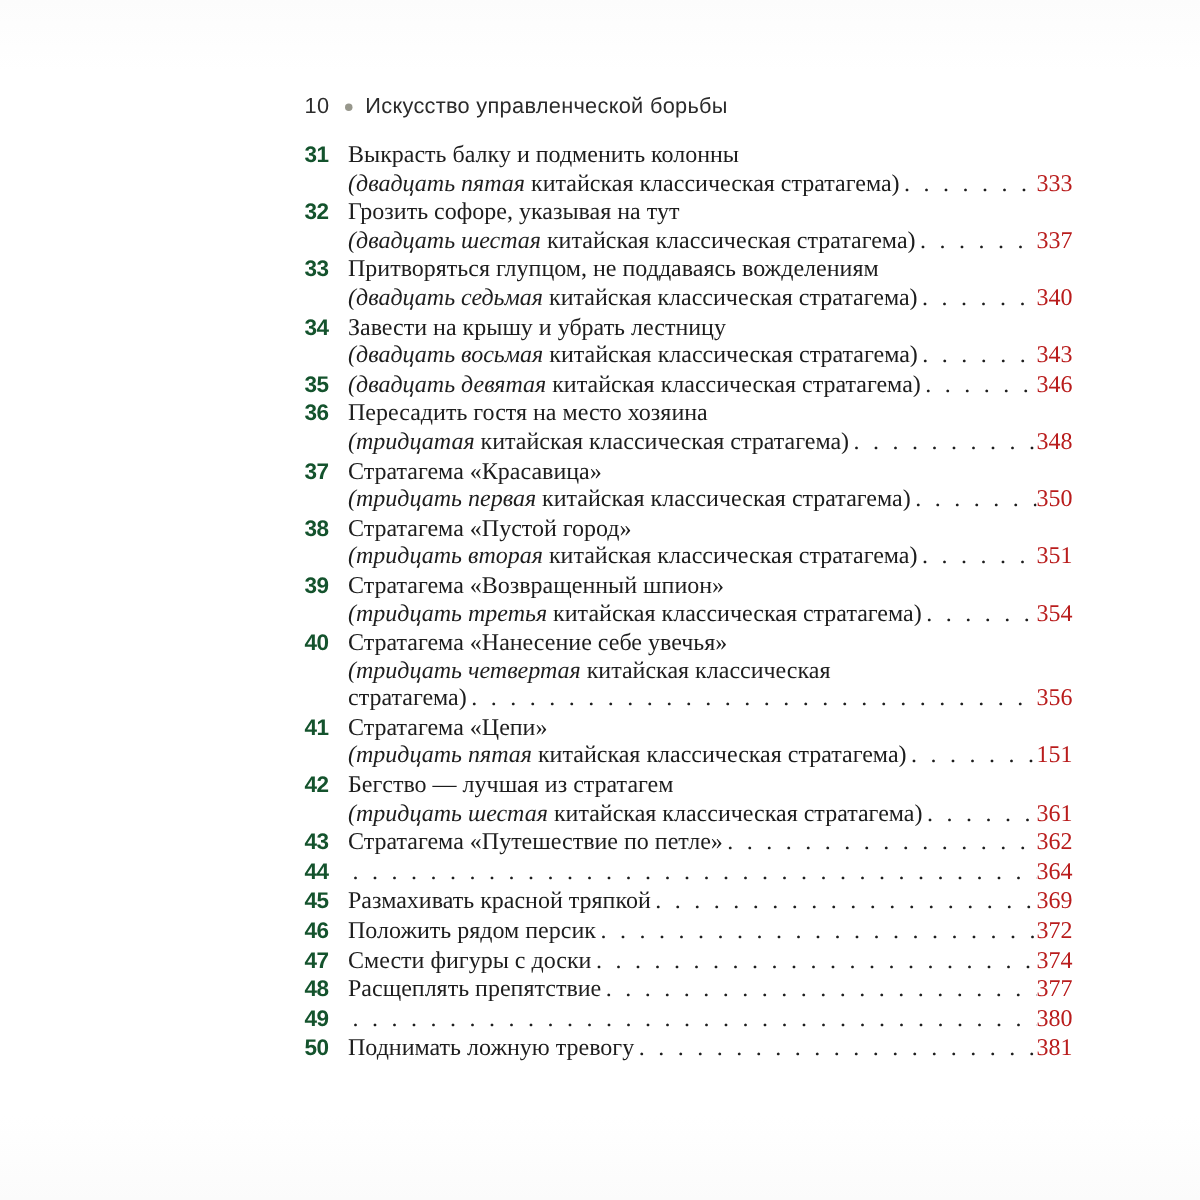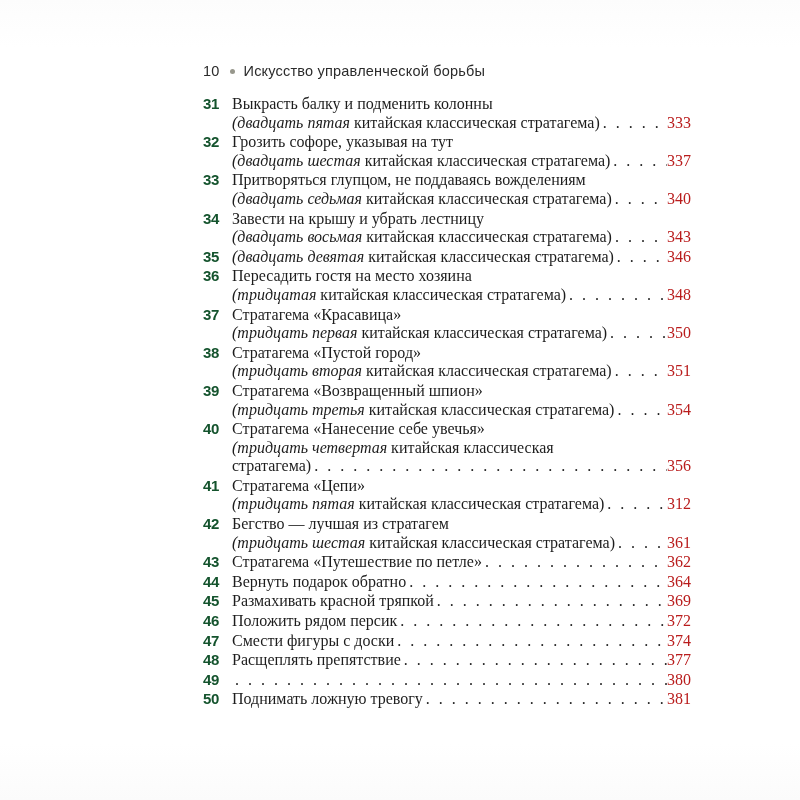--- a/index.html
+++ b/index.html
@@ -11,21 +11,21 @@
     height: 800px;
     background: linear-gradient(180deg, #fcfcfc 0%, #ffffff 6%, #ffffff 93%, #fbfbfb 100%);
     font-family: "Liberation Serif", serif;
     color: #1d1d1d;
     overflow: hidden;
   }
   .page {
     box-sizing: border-box;
     width: 800px;
     height: 800px;
-    padding: 62px 109px 0 203px;
+    padding: 62px 85px 0 203px;
   }
   
   .running-header {
     font-family: "Liberation Sans", sans-serif;
     font-size: 14.5px;
     line-height: 18px;
     color: #2b2b2b;
     display: flex;
     align-items: center;
     margin-bottom: 15px;
@@ -222,21 +222,21 @@
       </div>
       <div class="entry">
         <div class="num">41</div>
         <div class="lines">
           <div class="line">
             <span class="txt"><span>Стратагема «Цепи»</span></span>
           </div>
           <div class="line">
             <span class="txt"><span class="it">(тридцать пятая</span><span> китайская классическая стратагема)</span></span>
             <span class="leader">. . . . . . . . . . . . . . . . . . . . . . . . . . . . . . . . . . . . . . . . . . . . . . . . . . . . . . . . . . . . . . . . . . . . . . . . . . . . . . . .</span>
-            <span class="pageno">312</span>
+            <span class="pageno">151</span>
           </div>
         </div>
       </div>
       <div class="entry">
         <div class="num">42</div>
         <div class="lines">
           <div class="line">
             <span class="txt"><span>Бегство — лучшая из стратагем</span></span>
           </div>
           <div class="line">
@@ -253,21 +253,20 @@
             <span class="txt"><span>Стратагема «Путешествие по петле»</span></span>
             <span class="leader">. . . . . . . . . . . . . . . . . . . . . . . . . . . . . . . . . . . . . . . . . . . . . . . . . . . . . . . . . . . . . . . . . . . . . . . . . . . . . . . .</span>
             <span class="pageno">362</span>
           </div>
         </div>
       </div>
       <div class="entry">
         <div class="num">44</div>
         <div class="lines">
           <div class="line">
-            <span class="txt"><span>Вернуть подарок обратно</span></span>
             <span class="leader">. . . . . . . . . . . . . . . . . . . . . . . . . . . . . . . . . . . . . . . . . . . . . . . . . . . . . . . . . . . . . . . . . . . . . . . . . . . . . . . .</span>
             <span class="pageno">364</span>
           </div>
         </div>
       </div>
       <div class="entry">
         <div class="num">45</div>
         <div class="lines">
           <div class="line">
             <span class="txt"><span>Размахивать красной тряпкой</span></span>

